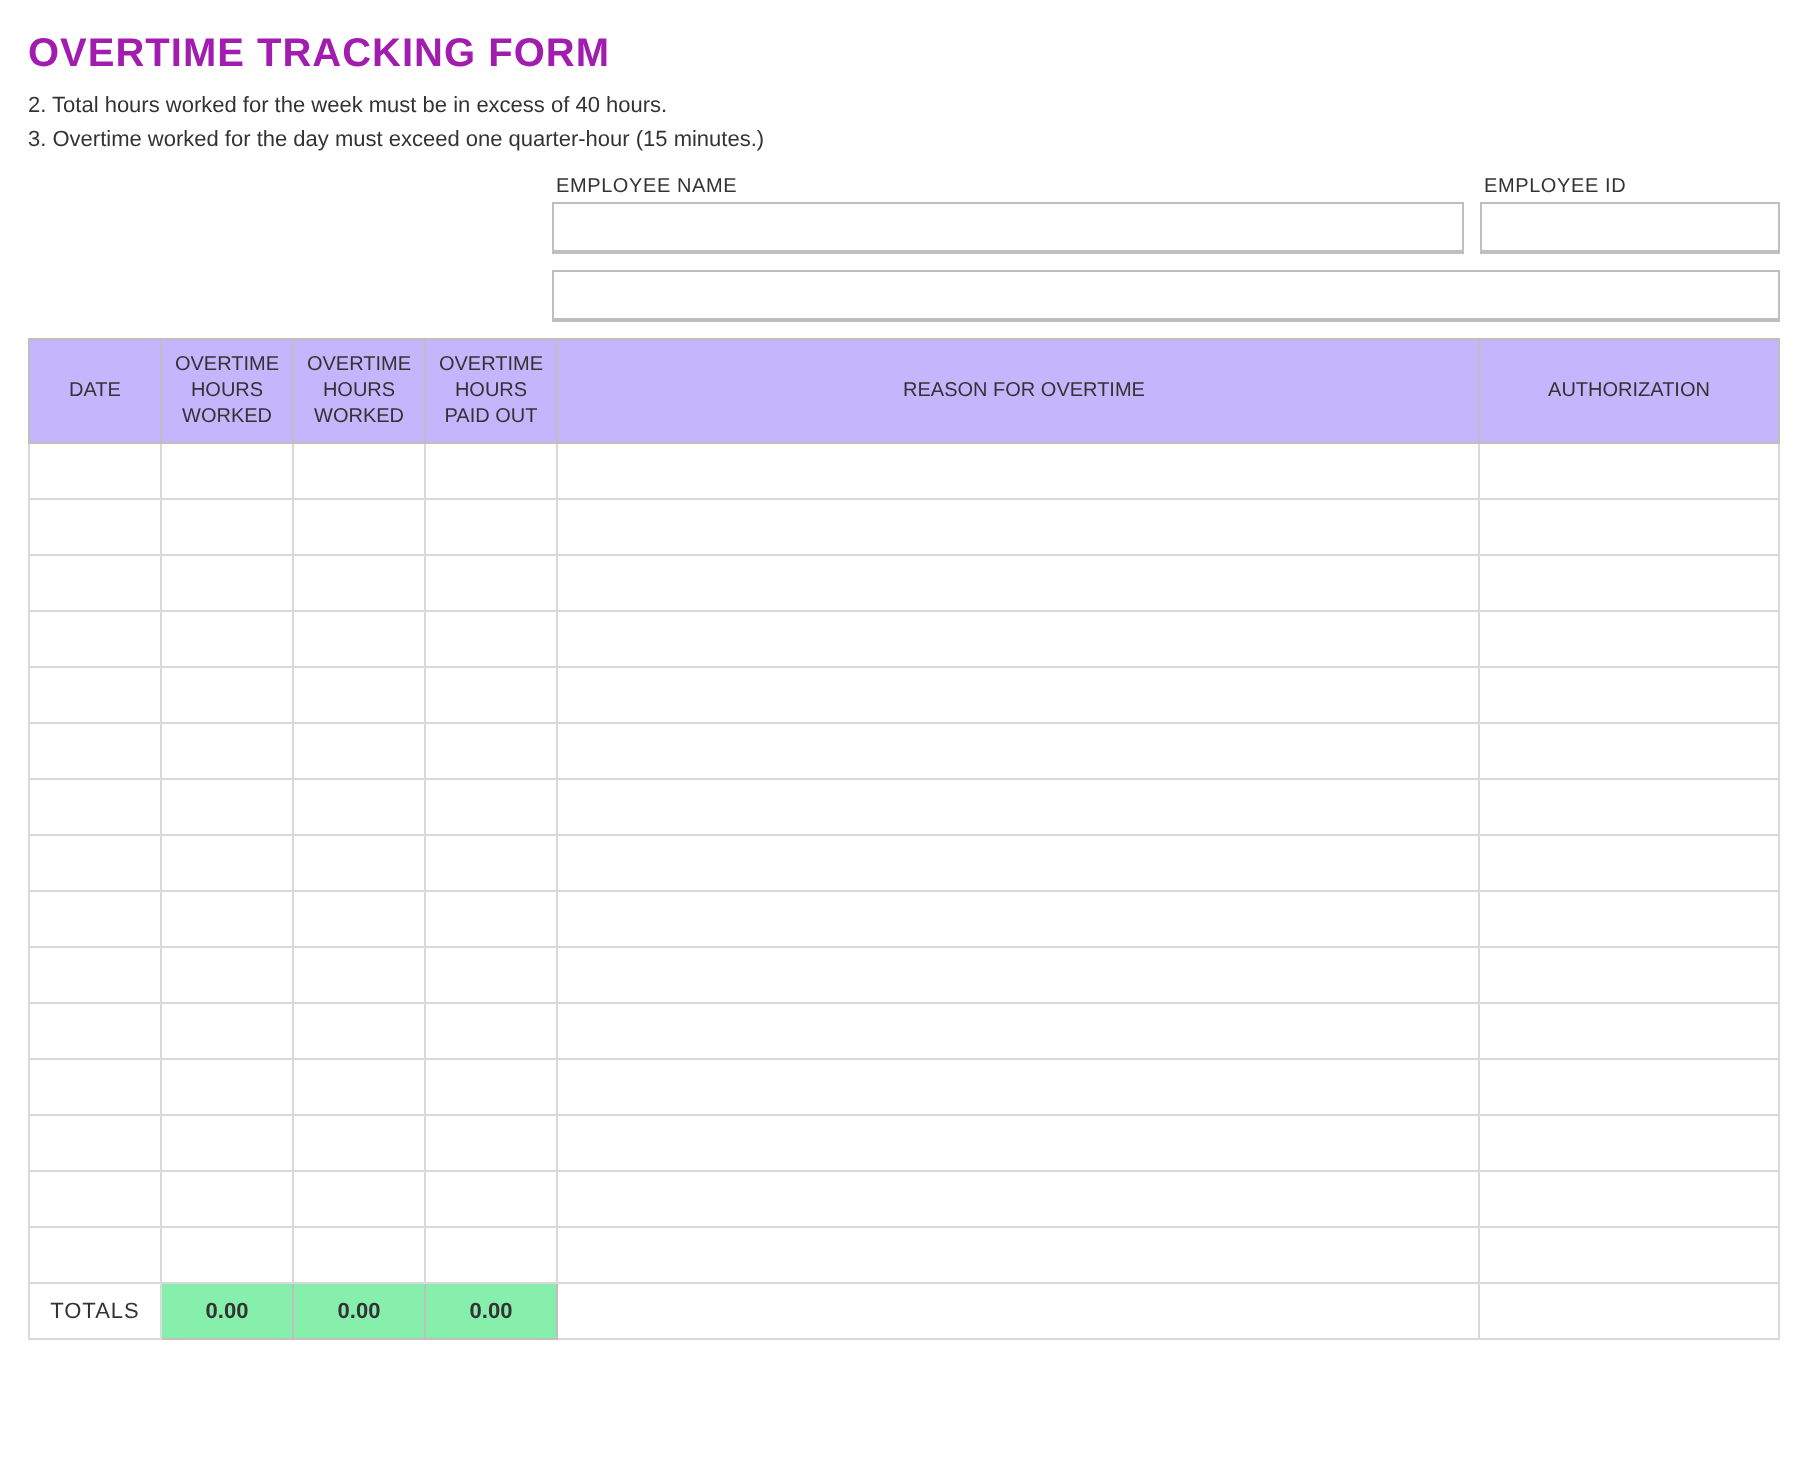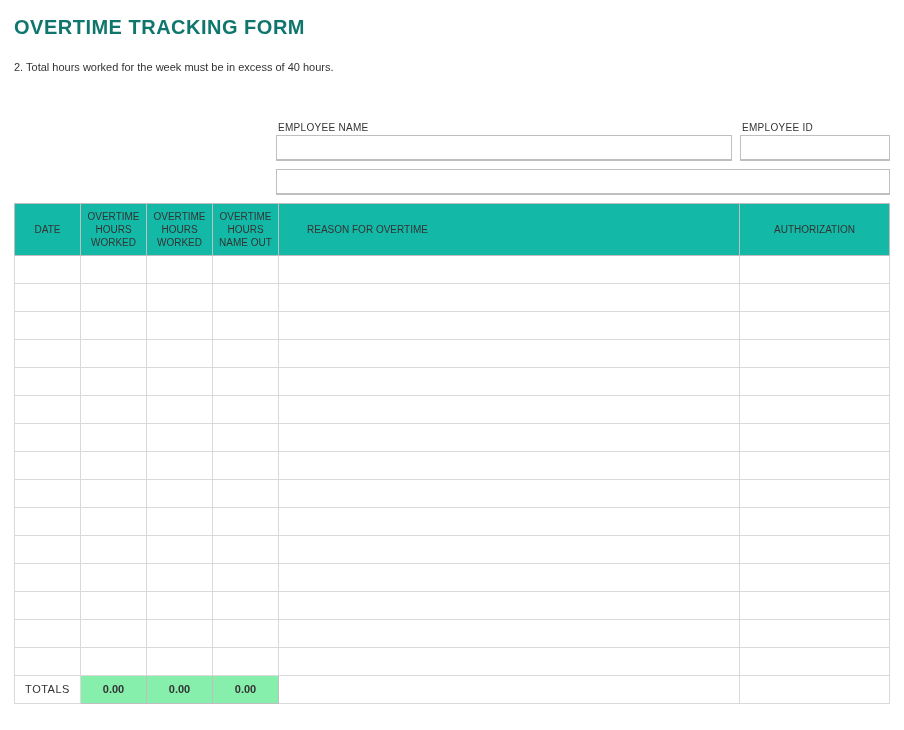--- a/index.html
+++ b/index.html
@@ -7,23 +7,23 @@
     font-family: "Century Gothic", "Avant Garde", Arial, sans-serif;
     font-size: 11px;
     color: #333;
     margin: 0;
     padding: 14px 10px;
     width: 904px;
   }
   .title {
     font-size: 20px;
     font-weight: bold;
-    color: #0f766e;
+    color: #a21caf;
     letter-spacing: 0.5px;
-    margin: 2px 0 20px 4px;
+    margin: 2px 0 6px 4px;
   }
   .rules {
     margin: 0 0 10px 4px;
     line-height: 1.5;
     font-size: 11px;
   }
   .info-block {
     margin-left: 266px;
     margin-right: 4px;
     margin-bottom: 6px;
@@ -33,46 +33,45 @@
     gap: 8px;
     margin-bottom: 8px;
   }
   .info-group { display: flex; flex-direction: column; }
   .info-group.wide { flex: 1 1 auto; }
   .info-group.narrow { flex: 0 0 150px; }
   .info-label {
     font-size: 10px;
     letter-spacing: 0.3px;
     padding: 0 2px 2px 2px;
-    margin-top: 36px;
   }
   .info-field {
     height: 26px;
     border: 1px solid #bfbfbf;
     border-bottom: 2px solid #bfbfbf;
     background: #fff;
   }
   table.grid {
     width: calc(100% - 8px);
     margin: 8px 4px 0 4px;
     border-collapse: collapse;
     table-layout: fixed;
   }
   table.grid th {
-    background: #14b8a6;
+    background: #c4b5fd;
     font-weight: normal;
     font-size: 10px;
     padding: 6px 4px;
     border: 1px solid #bfbfbf;
     height: 50px;
     vertical-align: middle;
     text-align: center;
     line-height: 1.3;
   }
-  table.grid th.reason { text-align: left; padding-left: 28px; }
+  table.grid th.reason { text-align: center; padding-left: 10px; }
   table.grid td {
     border: 1px solid #d9d9d9;
     height: 28px;
     padding: 0 6px;
     font-size: 11px;
   }
   col.c-date  { width: 66px; }
   col.c-num   { width: 66px; }
   col.c-auth  { width: 150px; }
   .totals-row td { border: none; height: 30px; text-align: center; }
@@ -88,20 +87,21 @@
     font-weight: bold;
   }
 </style>
 </head>
 <body>
 
 <div class="title">OVERTIME TRACKING FORM</div>
 
 <div class="rules">
   <div>2. Total hours worked for the week must be in excess of 40 hours.</div>
+  <div>3. Overtime worked for the day must exceed one quarter-hour (15 minutes.)</div>
 </div>
 
 <div class="info-block">
   <div class="info-row">
     <div class="info-group wide">
       <div class="info-label">EMPLOYEE NAME</div>
       <div class="info-field"></div>
     </div>
     <div class="info-group narrow">
       <div class="info-label">EMPLOYEE ID</div>
@@ -122,21 +122,21 @@
       <col class="c-num">
       <col class="c-num">
       <col>
       <col class="c-auth">
   </colgroup>
   <thead>
     <tr>
       <th>DATE</th>
       <th>OVERTIME HOURS WORKED</th>
       <th>OVERTIME HOURS WORKED</th>
-      <th>OVERTIME HOURS NAME OUT</th>
+      <th>OVERTIME HOURS PAID OUT</th>
       <th class="reason">REASON FOR OVERTIME</th>
       <th>AUTHORIZATION</th>
     </tr>
   </thead>
   <tbody id="grid-body">
       <tr>
         <td></td>
         <td></td>
         <td></td>
         <td></td>

